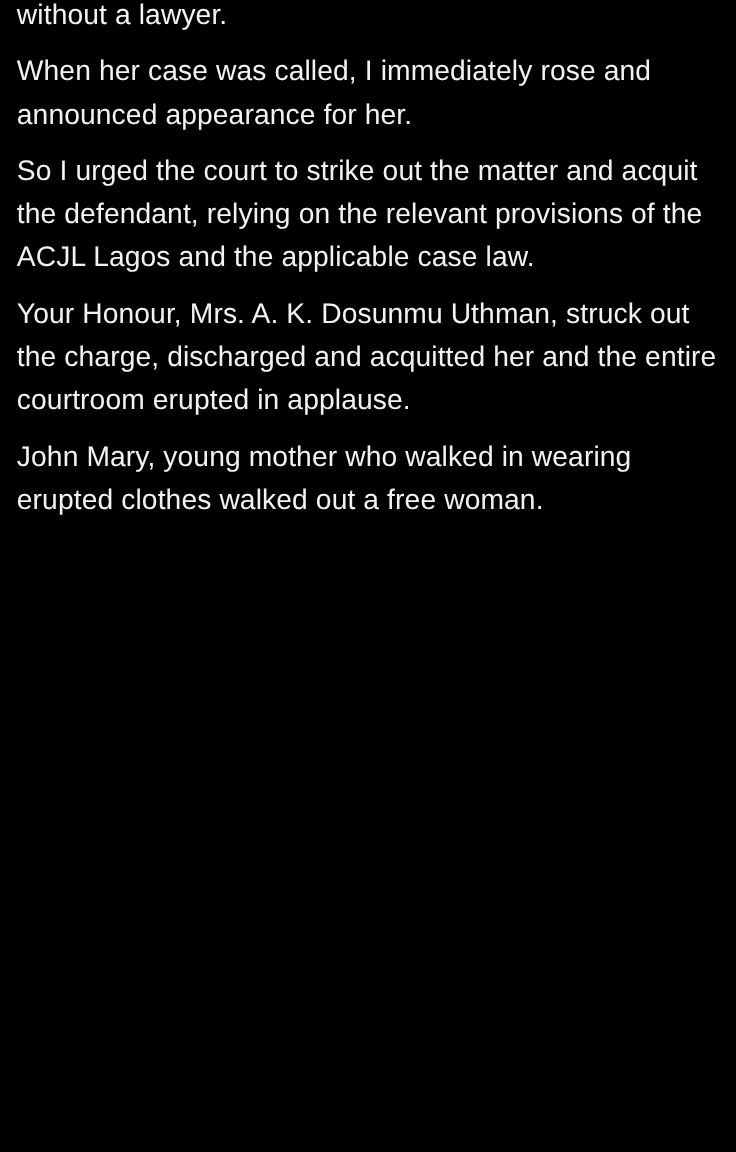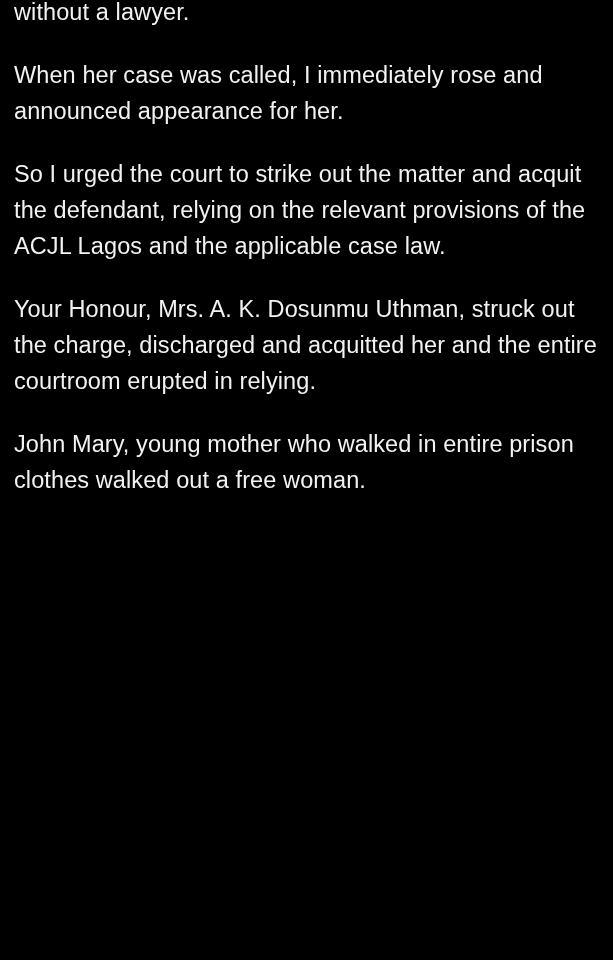--- a/index.html
+++ b/index.html
@@ -26,30 +26,30 @@
     line-height: 36px;
     letter-spacing: 0.1px;
     font-weight: 400;
     color: #f2f2f2;
   }
   .para {
     margin: 0;
     white-space: pre-line;
   }
   .para + .para {
-    margin-top: 27px;
+    margin-top: 11px;
   }
   .first {
     margin-top: -6px;
   }
 </style>
 </head>
 <body>
 
 <div class="page">
   <div class="doc">
     <p class="para first">without a lawyer.</p>
     <p class="para">When her case was called, I immediately rose and announced appearance for her.</p>
     <p class="para">So I urged the court to strike out the matter and acquit the defendant, relying on the relevant provisions of the ACJL Lagos and the applicable case law.</p>
-    <p class="para">Your Honour, Mrs. A. K. Dosunmu Uthman, struck out the charge, discharged and acquitted her and the entire courtroom erupted in relying.</p>
-    <p class="para">John Mary, young mother who walked in entire prison clothes walked out a free woman.</p>
+    <p class="para">Your Honour, Mrs. A. K. Dosunmu Uthman, struck out the charge, discharged and acquitted her and the entire courtroom erupted in applause.</p>
+    <p class="para">John Mary, young mother who walked in wearing erupted clothes walked out a free woman.</p>
   </div>
 </div>
 
 </body></html>

